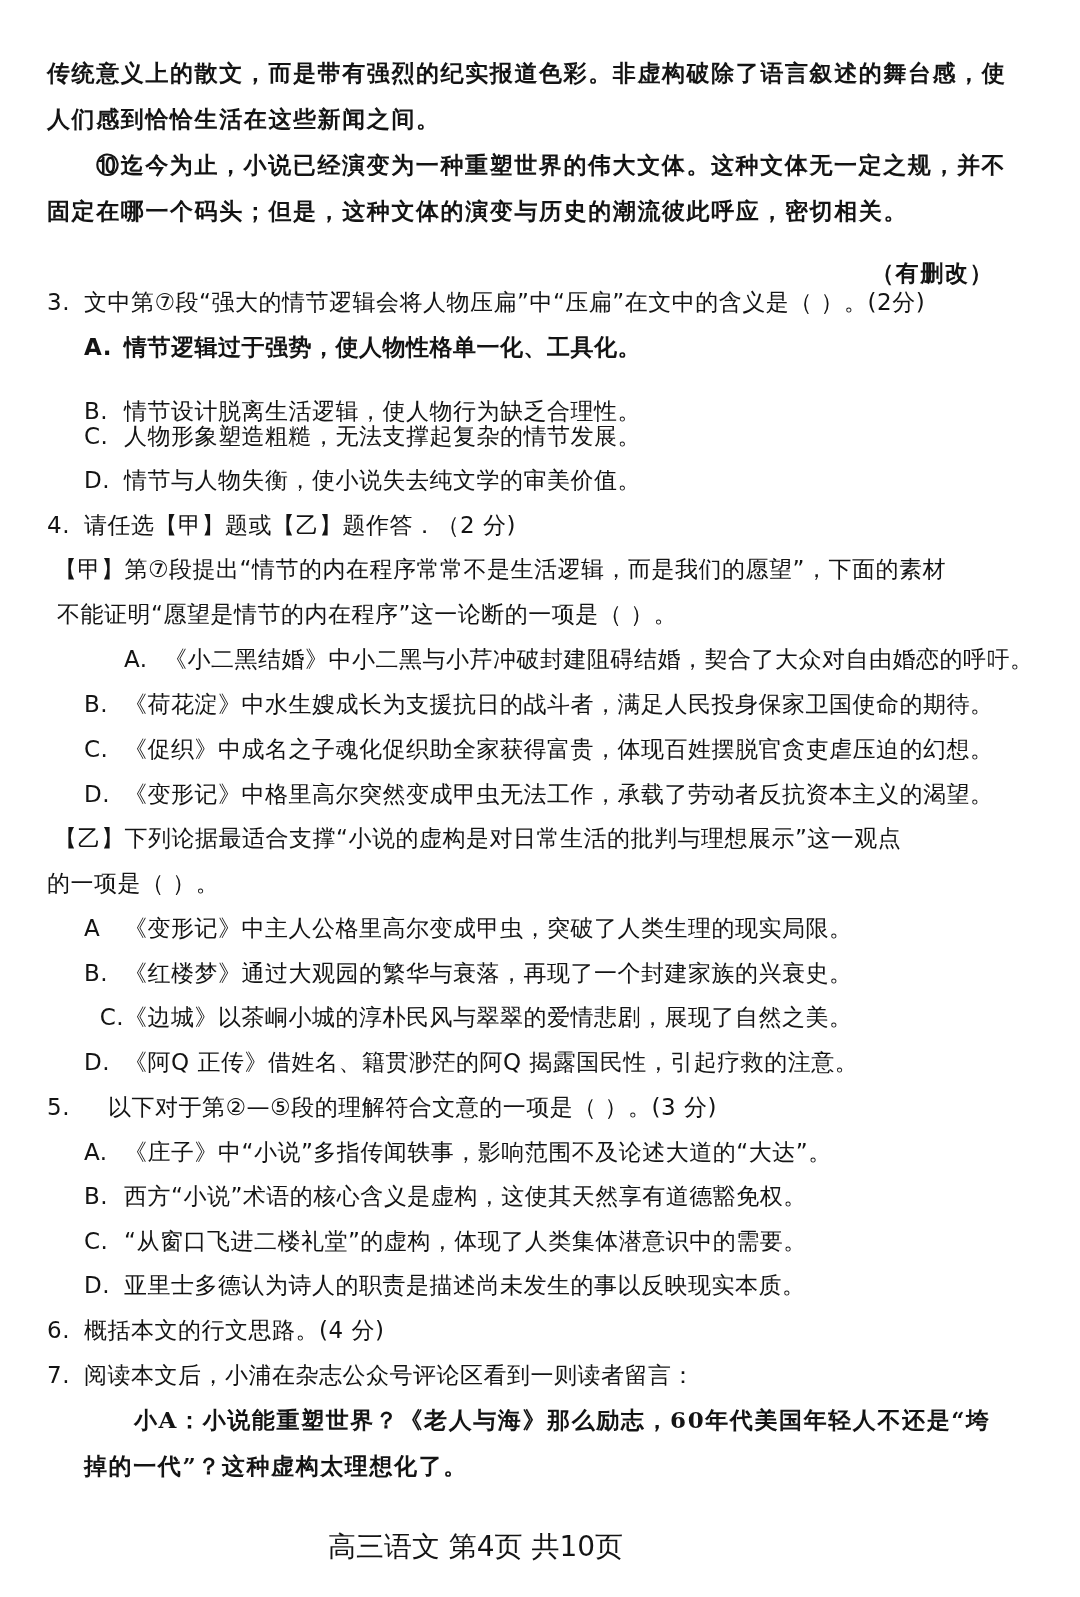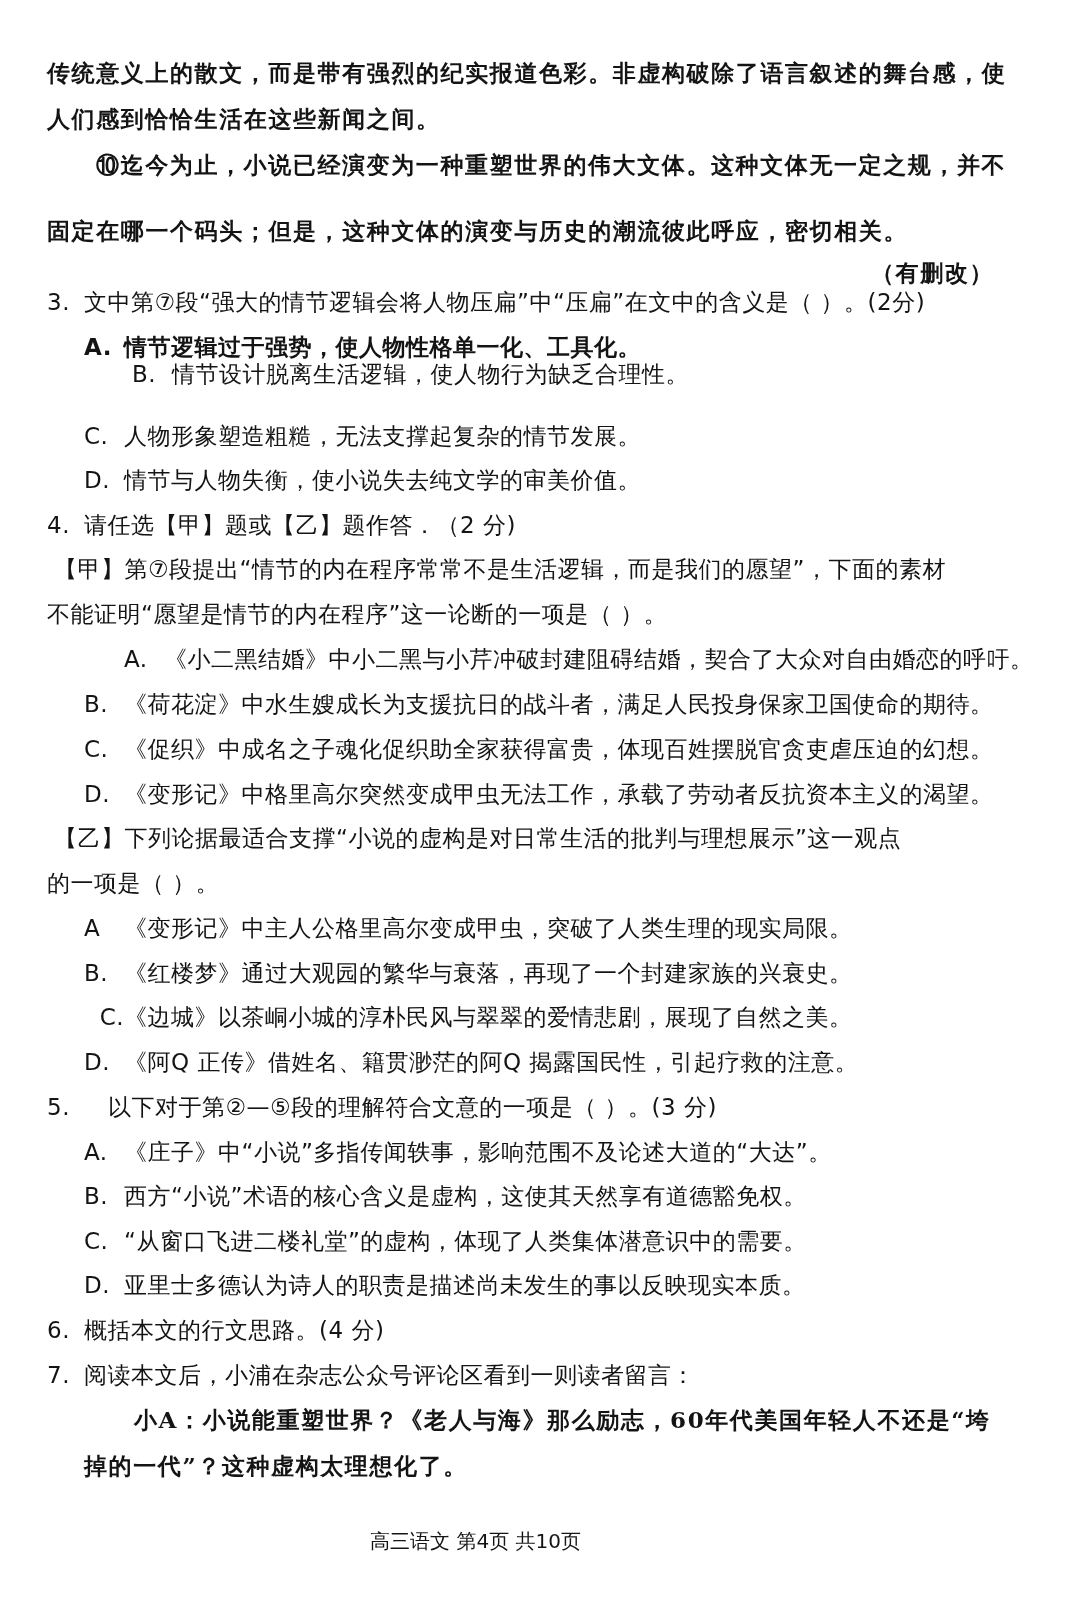--- a/index.html
+++ b/index.html
@@ -10,43 +10,43 @@
   }
   .line {
     position: absolute; white-space: nowrap; font-size: 23px; line-height: 30px;
     letter-spacing: 0.5px;
   }
   .passage { font-family: "DejaVu Serif", "Liberation Serif", serif; font-weight: bold; font-size: 23px; letter-spacing: 1.6px; }
   .q { left: 47px; }
   .qtext { left: 84px; }
   .opt { left: 84px; }
   .optlabel { display: inline-block; width: 40px; }
-  .footer { position: absolute; left: 0; width: 951px; text-align: center; font-size: 20px; top: 1528px; }
+  .footer { position: absolute; left: 0; width: 951px; text-align: center; font-size: 28px; top: 1528px; }
   .src { right: 86px; margin-top: 16px; }
 </style>
 </head>
 <body>
 
 <div class="line passage" style="left:47px; top:58px;">传统意义上的散文，而是带有强烈的纪实报道色彩。非虚构破除了语言叙述的舞台感，使</div>
 <div class="line passage" style="left:47px; top:104px;">人们感到恰恰生活在这些新闻之间。</div>
 <div class="line passage" style="left:96px; top:150px;">⑩迄今为止，小说已经演变为一种重塑世界的伟大文体。这种文体无一定之规，并不</div>
-<div class="line passage" style="left:47px; top:196px;margin-top:20px;">固定在哪一个码头；但是，这种文体的演变与历史的潮流彼此呼应，密切相关。</div>
+<div class="line passage" style="left:47px; top:196px;">固定在哪一个码头；但是，这种文体的演变与历史的潮流彼此呼应，密切相关。</div>
 <div class="line passage src" style="top:242px;">（有删改）</div>
 
 <div class="line q" style="top:287px;">3.</div>
 <div class="line qtext" style="top:287px;">文中第⑦段“强大的情节逻辑会将人物压扁”中“压扁”在文中的含义是（ ）。(2分)</div>
 <div class="line opt" style="top:332px;font-weight:bold;"><span class="optlabel">A.</span><span>情节逻辑过于强势，使人物性格单一化、工具化。</span></div>
-<div class="line opt" style="top:359px;margin-left:48px;"><span class="optlabel">B.</span><span>情节设计脱离生活逻辑，使人物行为缺乏合理性。</span></div>
+<div class="line opt" style="top:396px;"><span class="optlabel">B.</span><span>情节设计脱离生活逻辑，使人物行为缺乏合理性。</span></div>
 <div class="line opt" style="top:421px;"><span class="optlabel">C.</span><span>人物形象塑造粗糙，无法支撑起复杂的情节发展。</span></div>
 <div class="line opt" style="top:465px;"><span class="optlabel">D.</span><span>情节与人物失衡，使小说失去纯文学的审美价值。</span></div>
 
 <div class="line q" style="top:510px;">4.</div>
 <div class="line qtext" style="top:510px;">请任选【甲】题或【乙】题作答．（2 分)</div>
 <div class="line" style="left:54px; top:554px;">【甲】第⑦段提出“情节的内在程序常常不是生活逻辑，而是我们的愿望”，下面的素材</div>
-<div class="line" style="left:47px; top:599px;">不能证明“愿望是情节的内在程序”这一论断的一项是（ ）。</div>
+<div class="line" style="left:57px; top:599px;">不能证明“愿望是情节的内在程序”这一论断的一项是（ ）。</div>
 <div class="line opt" style="top:644px;margin-left:40px;"><span class="optlabel">A.</span><span>《小二黑结婚》中小二黑与小芹冲破封建阻碍结婚，契合了大众对自由婚恋的呼吁。</span></div>
 <div class="line opt" style="top:689px;"><span class="optlabel">B.</span><span>《荷花淀》中水生嫂成长为支援抗日的战斗者，满足人民投身保家卫国使命的期待。</span></div>
 <div class="line opt" style="top:734px;"><span class="optlabel">C.</span><span>《促织》中成名之子魂化促织助全家获得富贵，体现百姓摆脱官贪吏虐压迫的幻想。</span></div>
 <div class="line opt" style="top:779px;"><span class="optlabel">D.</span><span>《变形记》中格里高尔突然变成甲虫无法工作，承载了劳动者反抗资本主义的渴望。</span></div>
 
 <div class="line" style="left:54px; top:823px;">【乙】下列论据最适合支撑“小说的虚构是对日常生活的批判与理想展示”这一观点</div>
 <div class="line" style="left:47px; top:868px;">的一项是（ ）。</div>
 <div class="line opt" style="top:913px;"><span class="optlabel">A</span><span>《变形记》中主人公格里高尔变成甲虫，突破了人类生理的现实局限。</span></div>
 <div class="line opt" style="top:958px;"><span class="optlabel">B.</span><span>《红楼梦》通过大观园的繁华与衰落，再现了一个封建家族的兴衰史。</span></div>
 <div class="line opt" style="top:1002px;text-align:right;"><span class="optlabel">C.</span><span>《边城》以茶峒小城的淳朴民风与翠翠的爱情悲剧，展现了自然之美。</span></div>

